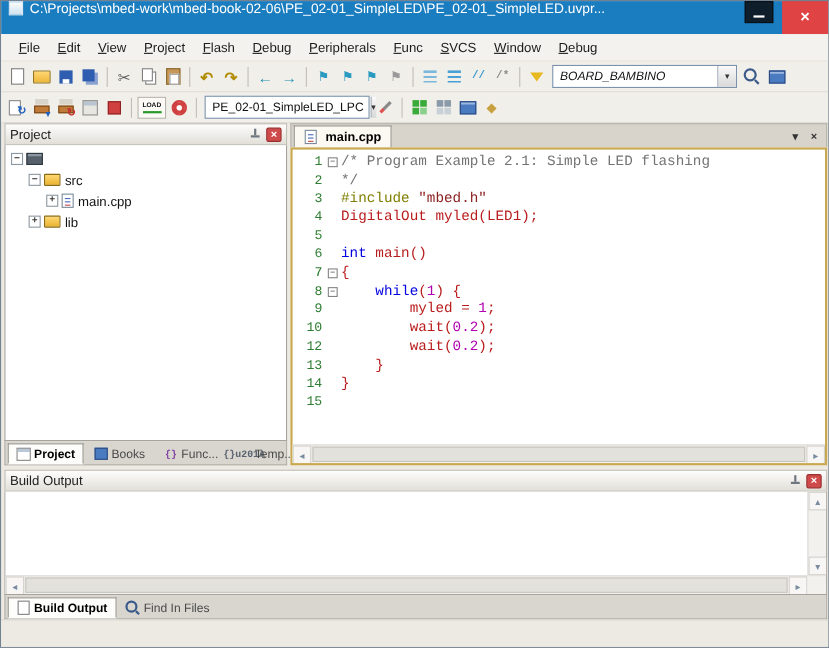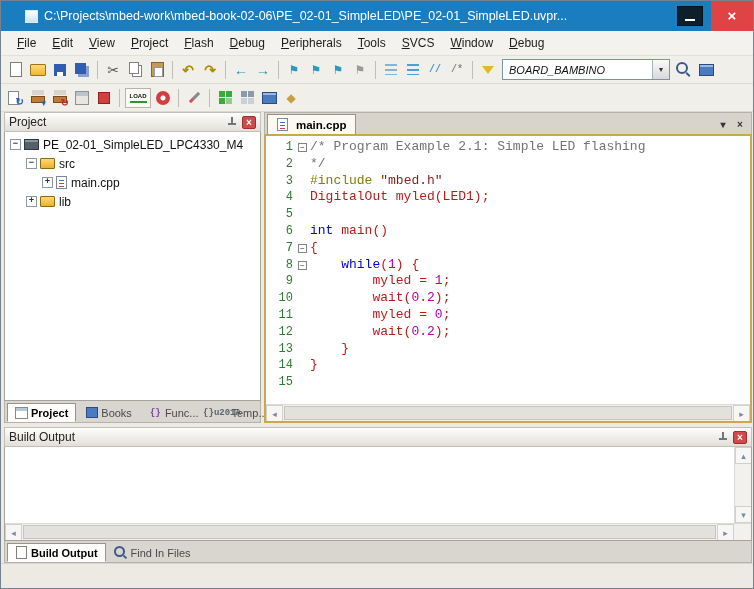--- a/index.html
+++ b/index.html
@@ -1,20 +1,20 @@
 <!DOCTYPE html>
 <html><head>
 <meta charset="utf-8">
 <style>
   * { box-sizing: border-box; margin: 0; padding: 0; }
   body { background:#888; font-family:"Liberation Sans",sans-serif; }
   .window{position:relative;width:754px;height:589px;background:#edeae4;border:1px solid #74828f;overflow:hidden;}
 
   
-  .titlebar{position:absolute;left:0;top:0;right:0;height:30px;background:#1a7dc0;display:flex;align-items:center;padding-left:24px;}
+  .titlebar{position:absolute;left:0;top:0;right:0;height:30px;background:#1a7dc0;display:flex;padding-left:7px;}
   .app-icon{width:13px;height:13px;border:1px solid #dce9f2;background:linear-gradient(#fdfdfd,#cfe2ef);margin-right:6px;flex:none;}
   .title-text{flex:1;color:#fff;font-size:12.5px;white-space:nowrap;overflow:hidden;}
   .btn-min{width:26px;height:20px;background:#0e1e2b;border:1px solid #05111b;margin-right:8px;position:relative;flex:none;}
   .btn-min::after{content:"";position:absolute;left:7px;bottom:4px;width:10px;height:2px;background:#fff;}
   .btn-close{width:42px;height:30px;background:#e04343;color:#fff;font:bold 15px/30px "Liberation Sans",sans-serif;text-align:center;flex:none;}
 
   
   .menubar{position:absolute;left:0;top:30px;right:0;height:25px;background:#f4f2ee;border-bottom:1px solid #e3e0da;display:flex;align-items:center;padding-left:8px;}
   .menu-item{display:inline-block;font-size:12px;color:#1c1c1c;padding:3px 8px;}
   .menu-item::first-letter{text-decoration:underline;}
@@ -149,21 +149,21 @@
   </div>
 
   <div class="menubar">
       <span class="menu-item">File</span>
       <span class="menu-item">Edit</span>
       <span class="menu-item">View</span>
       <span class="menu-item">Project</span>
       <span class="menu-item">Flash</span>
       <span class="menu-item">Debug</span>
       <span class="menu-item">Peripherals</span>
-      <span class="menu-item">Tools</span>
+      <span class="menu-item">Func</span>
       <span class="menu-item">SVCS</span>
       <span class="menu-item">Window</span>
       <span class="menu-item">Debug</span>
     </div>
 
   <div class="toolbar t1">
     <span class="tgroup">
         <span class="tbicon i-new-file"></span>
         <span class="tbicon i-open-folder"></span>
         <span class="tbicon i-save"></span>
@@ -208,41 +208,44 @@
         <span class="tbicon i-rebuild"></span>
         <span class="tbicon i-batch-build"></span>
         <span class="tbicon i-stop-build"></span>
         <span class="tbsep"></span>
         <span class="tbicon i-flash-download">
           <span class="load-txt">LOAD</span>
         </span>
         <span class="tbicon i-target-options"></span>
         <span class="tbsep"></span>
       </span>
+    <span class="combo target">
+      <span class="val">PE_02-01_SimpleLED_LPC</span>
+      <span class="drop">▾</span>
+    </span>
     <span class="tgroup">
         <span class="tbicon i-options-wand"></span>
         <span class="tbsep"></span>
         <span class="tbicon i-manage-rte"></span>
         <span class="tbicon i-manage-components"></span>
         <span class="tbicon i-books"></span>
         <span class="tbicon i-help"></span>
       </span>
   </div>
 
   <div class="project-panel">
     <div class="panel-hdr">
       <span class="hdr-title">Project</span>
       <span class="i-pin"></span>
       <span class="hdr-close">×</span>
     </div>
     <div class="tree">
         <div class="tree-row" style="padding-left: 5px;">
           <span class="xbox">−</span>
           <span class="ticon t-target"></span>
-          <span class="tlabel">PE_02-01_SimpleLED_LPC4330_M4</span>
         </div>
         <div class="tree-row" style="padding-left: 21px;">
           <span class="xbox">−</span>
           <span class="ticon t-folder"></span>
           <span class="tlabel">src</span>
         </div>
         <div class="tree-row" style="padding-left: 37px;">
           <span class="xbox">+</span>
           <span class="ticon t-file"></span>
           <span class="tlabel">main.cpp</span>
@@ -288,21 +291,20 @@
           <div class="code-line"><span class="ln">1</span><span class="fold"><span class="fold-box">−</span></span><span class="codetext"><span class="tk-cmt">/* Program Example 2.1: Simple LED flashing</span></span></div>
           <div class="code-line"><span class="ln">2</span><span class="fold"></span><span class="codetext"><span class="tk-cmt">*/</span></span></div>
           <div class="code-line"><span class="ln">3</span><span class="fold"></span><span class="codetext"><span class="tk-dir">#include</span><span class="tk-pln"> </span><span class="tk-str">"mbed.h"</span></span></div>
           <div class="code-line"><span class="ln">4</span><span class="fold"></span><span class="codetext"><span class="tk-pln">DigitalOut myled(LED1);</span></span></div>
           <div class="code-line"><span class="ln">5</span><span class="fold"></span><span class="codetext"></span></div>
           <div class="code-line"><span class="ln">6</span><span class="fold"></span><span class="codetext"><span class="tk-kw">int</span><span class="tk-pln"> main()</span></span></div>
           <div class="code-line"><span class="ln">7</span><span class="fold"><span class="fold-box">−</span></span><span class="codetext"><span class="tk-pln">{</span></span></div>
           <div class="code-line"><span class="ln">8</span><span class="fold"><span class="fold-box">−</span></span><span class="codetext"><span class="tk-pln">    </span><span class="tk-kw">while</span><span class="tk-pln">(</span><span class="tk-num">1</span><span class="tk-pln">) {</span></span></div>
           <div class="code-line"><span class="ln">9</span><span class="fold"></span><span class="codetext"><span class="tk-pln">        myled = </span><span class="tk-num">1</span><span class="tk-pln">;</span></span></div>
           <div class="code-line"><span class="ln">10</span><span class="fold"></span><span class="codetext"><span class="tk-pln">        wait(</span><span class="tk-num">0.2</span><span class="tk-pln">);</span></span></div>
-          <div class="code-line"><span class="ln">11</span><span class="fold"></span><span class="codetext"><span class="tk-pln">        myled = </span><span class="tk-num">0</span><span class="tk-pln">;</span></span></div>
           <div class="code-line"><span class="ln">12</span><span class="fold"></span><span class="codetext"><span class="tk-pln">        wait(</span><span class="tk-num">0.2</span><span class="tk-pln">);</span></span></div>
           <div class="code-line"><span class="ln">13</span><span class="fold"></span><span class="codetext"><span class="tk-pln">    }</span></span></div>
           <div class="code-line"><span class="ln">14</span><span class="fold"></span><span class="codetext"><span class="tk-pln">}</span></span></div>
           <div class="code-line"><span class="ln">15</span><span class="fold"></span><span class="codetext"></span></div>
         </div>
       <div class="sb-h">
         <span class="sb-btn">◂</span>
         <span class="sb-thumb"></span>
         <span class="sb-btn">▸</span>
       </div>

